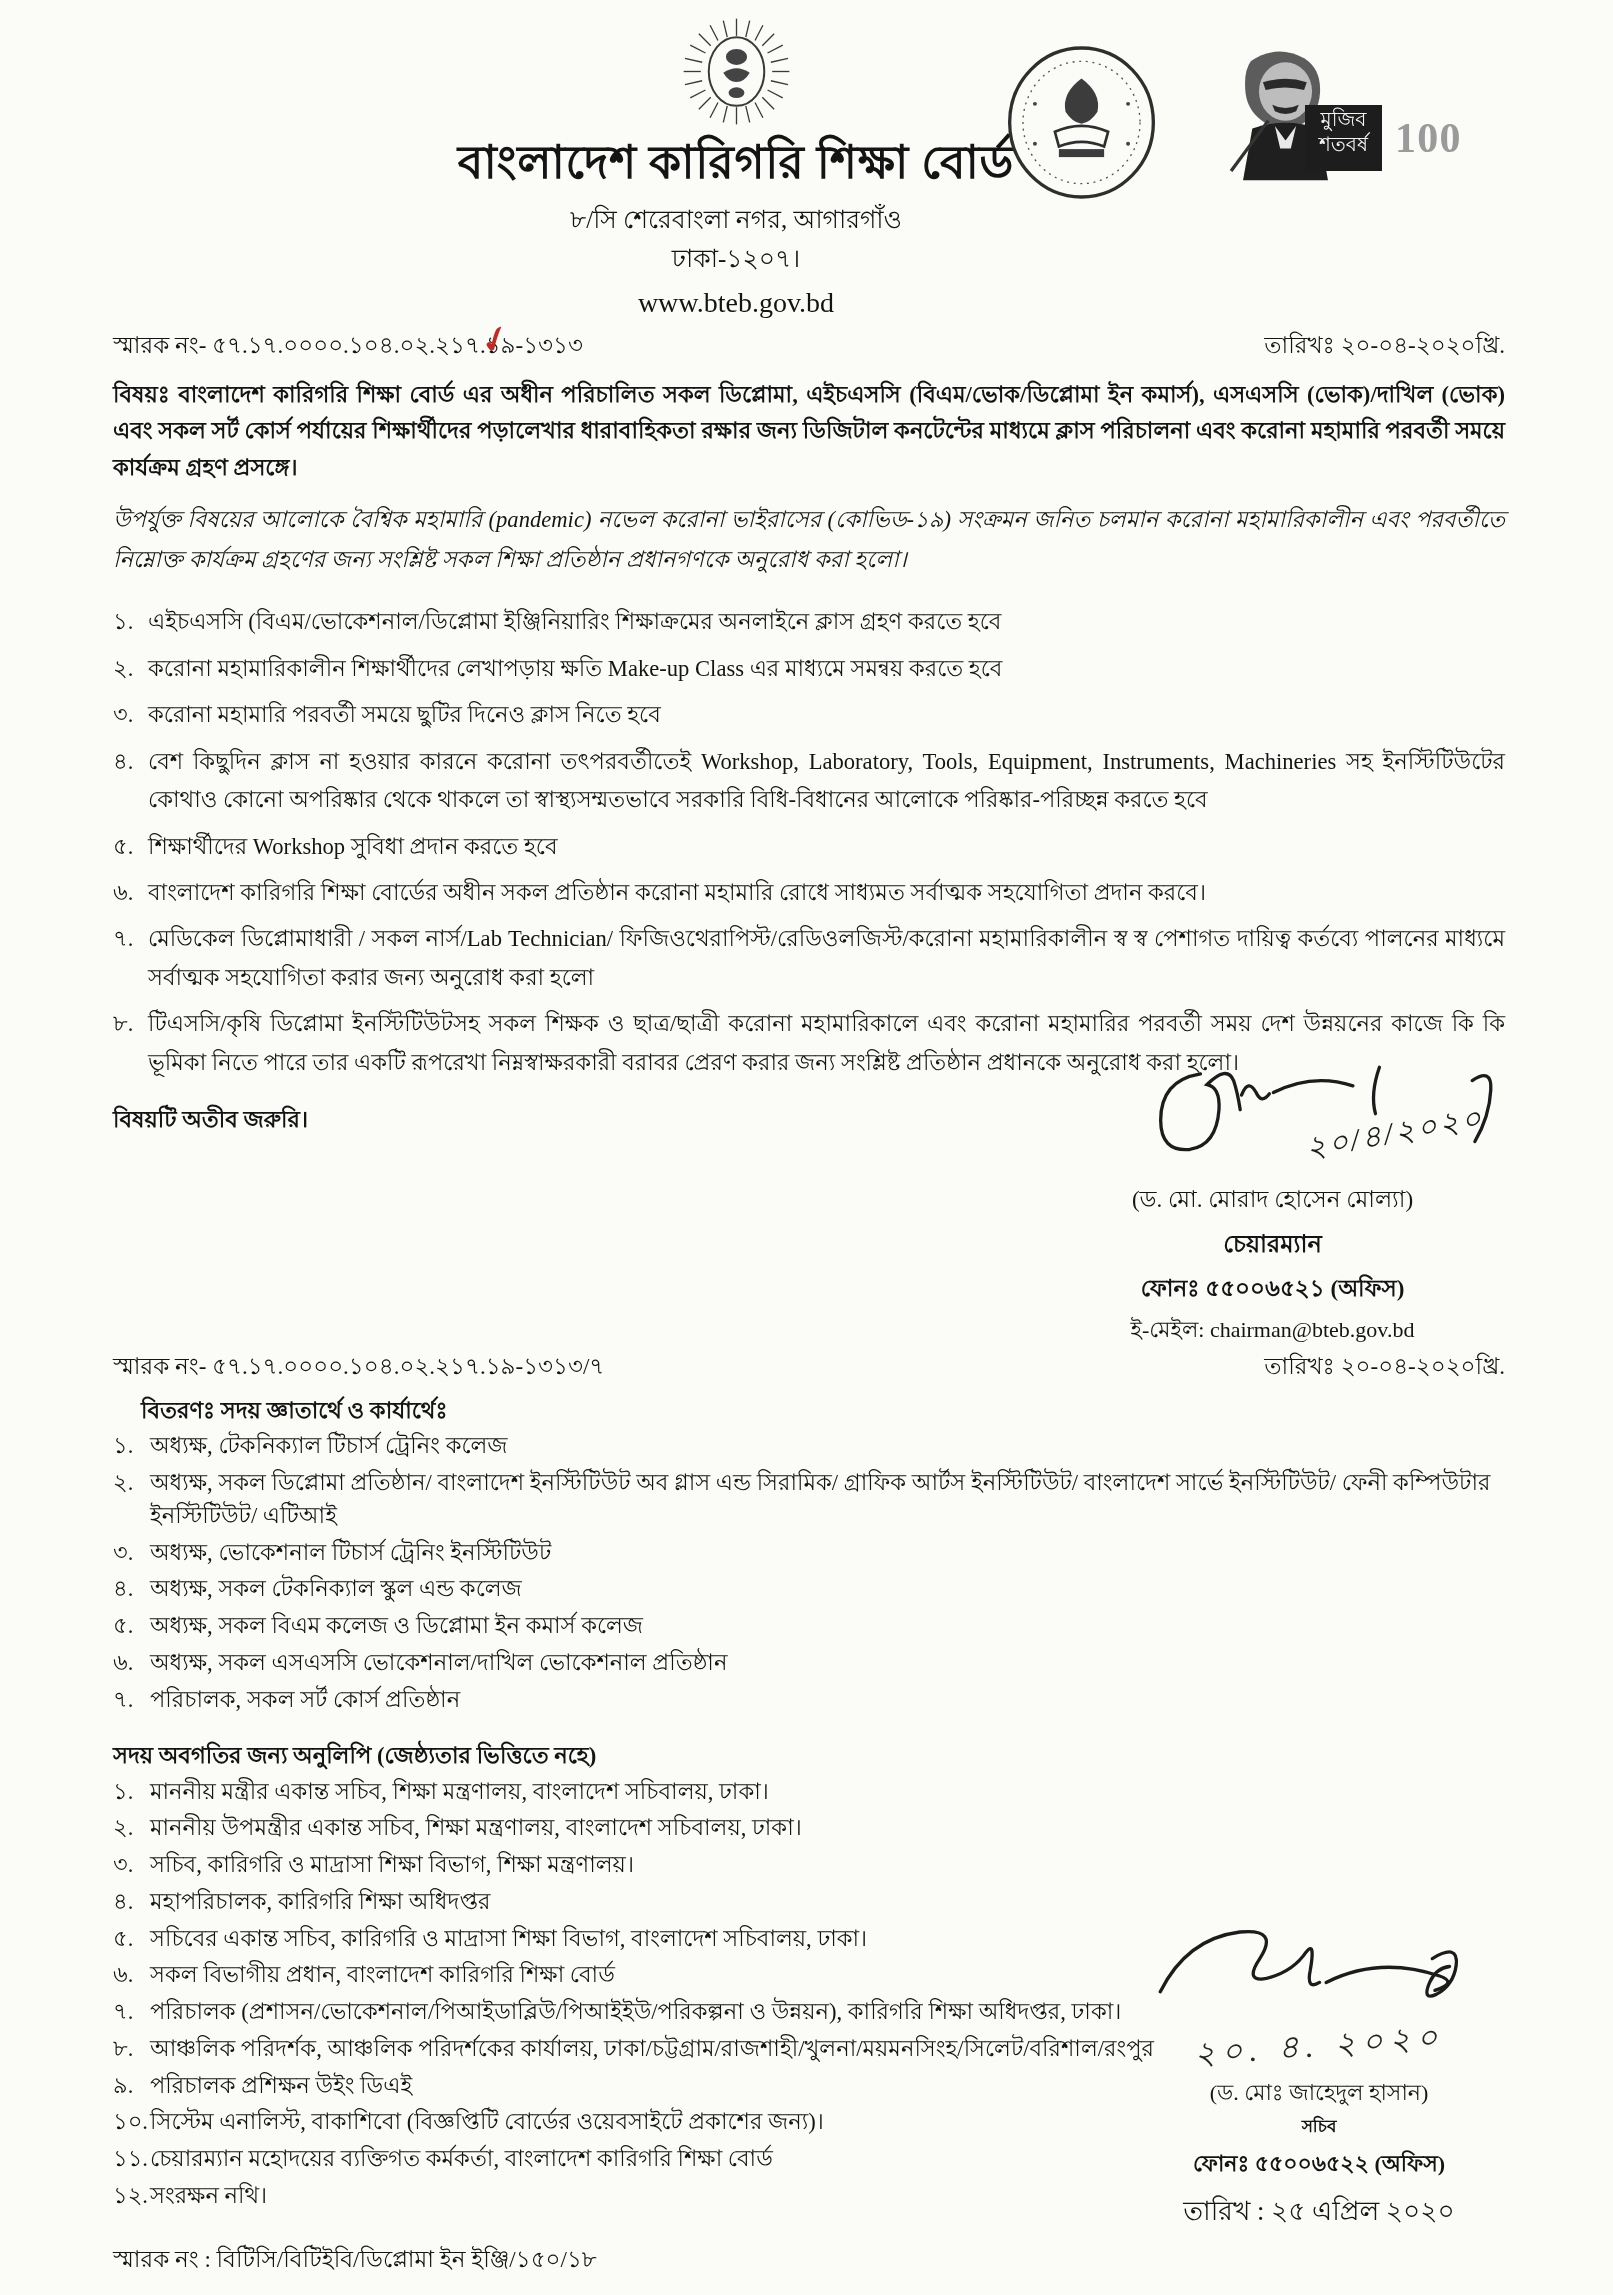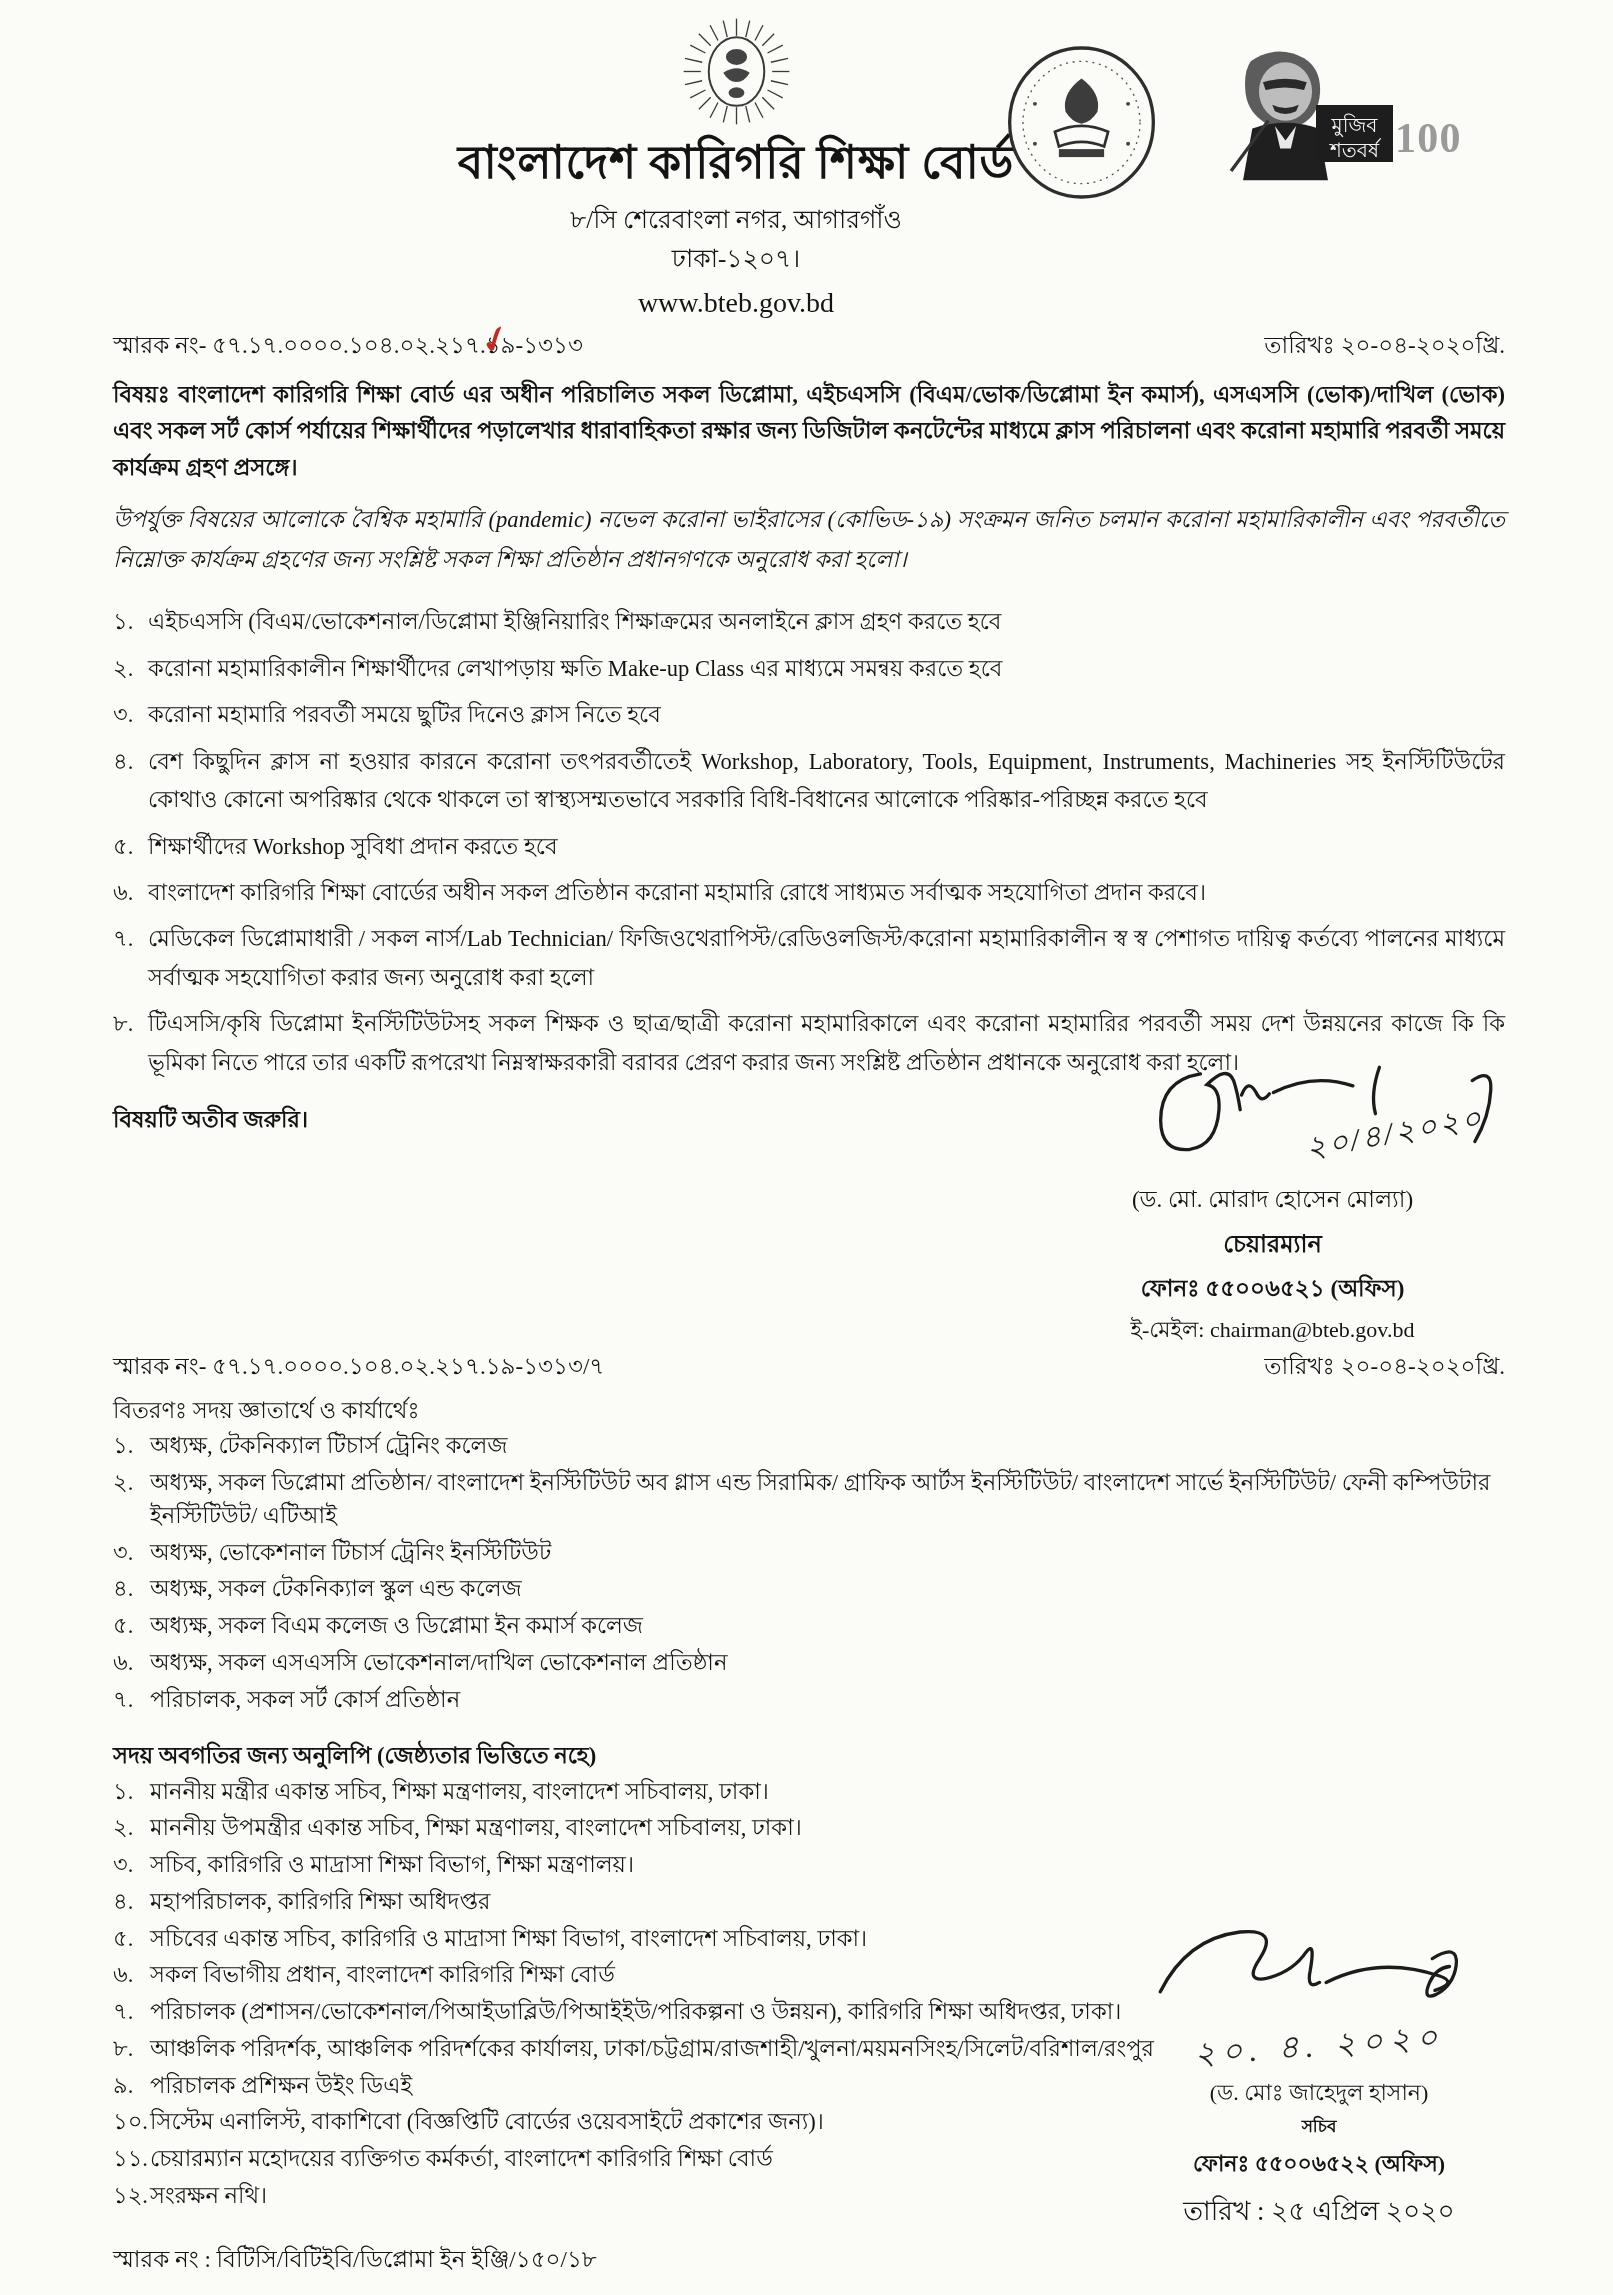--- a/index.html
+++ b/index.html
@@ -25,23 +25,23 @@
   .emblem{display:block;margin:4px auto 1.3px auto;}
   .org-name{font-size:46px;font-weight:bold;letter-spacing:0.7px;}
   .addr{font-size:25px;margin-top:4px;}
   .addr2{font-size:25px;margin-top:1.3px;}
   .website{font-size:28px;margin-top:4px;font-family:"Liberation Serif","DejaVu Serif",serif;}
   .seal{position:absolute;top:32px;right:345px;}
   .mujib{position:absolute;top:29px;right:58px;width:236px;height:146px;}
   .mujib-inner{position:relative;width:100%;height:100%;}
   .mujib-portrait{position:absolute;left:0;top:0;}
   .mujib-box{
-    position:absolute;left:105px;top:64px;width:77px;height:57px;
+    position:absolute;left:94px;top:64px;width:77px;height:66px;
     background:#1d1d1d;color:#f4f4f4;text-align:center;
-    font-size:20px;line-height:1.25;padding-top:8px;box-sizing:border-box;
+    font-size:20px;line-height:1.25;padding-top:2px;box-sizing:border-box;
   }
   .mujib-100{
     position:absolute;left:184px;top:66px;
     font-size:42px;font-weight:bold;color:#9a9a9a;letter-spacing:1.3px;
   }
 
   
   .memo-row{display:flex;justify-content:space-between;align-items:baseline;margin-top:4px;}
   .memo-no{position:relative;font-size:23px;}
   .red-mark{
@@ -73,21 +73,21 @@
     position:absolute;right:0px;top:57px;
     font-size:30.5px;transform:rotate(-10deg);
     font-style:italic;letter-spacing:2.7px;color:#1b1b1b;
   }
   .chair-name{font-size:23px;margin-top:2.7px;}
   .chair-title{font-size:24px;font-weight:bold;margin-top:9.3px;}
   .chair-phone{font-size:23px;font-weight:bold;margin-top:9.3px;}
   .chair-email{font-size:22px;margin-top:6.6px;}
 
   
-  .dist-head{margin-top:9.3px;font-weight:normal;}
+  .dist-head{margin-top:9.3px;font-weight:bold;margin-left:28px;}
   .plain-list{margin-top:2.7px;}
   .plain-item{display:flex;margin-bottom:4px;line-height:1.45;}
   .plain-item .num{flex:0 0 37px;}
   .plain-item .txt{flex:1;}
   .cc-wrap{position:relative;}
   .cc-head{margin-top:22.6px;font-weight:bold;}
 
   .secretary-block{
     position:absolute;right:0px;top:173px;width:372px;text-align:center;
   }

